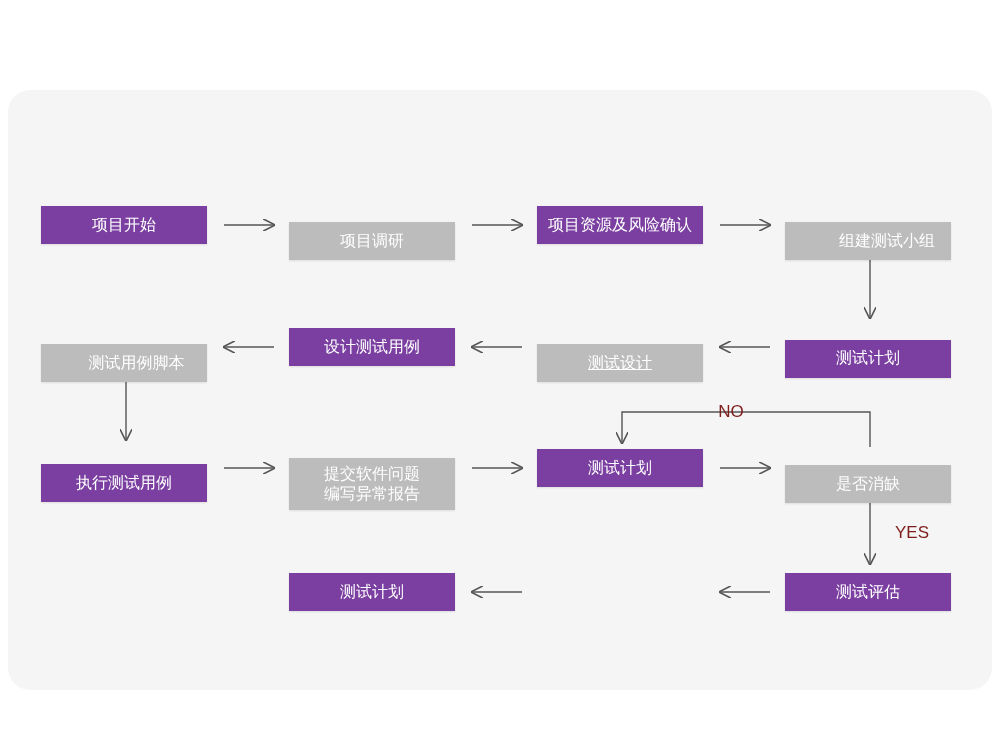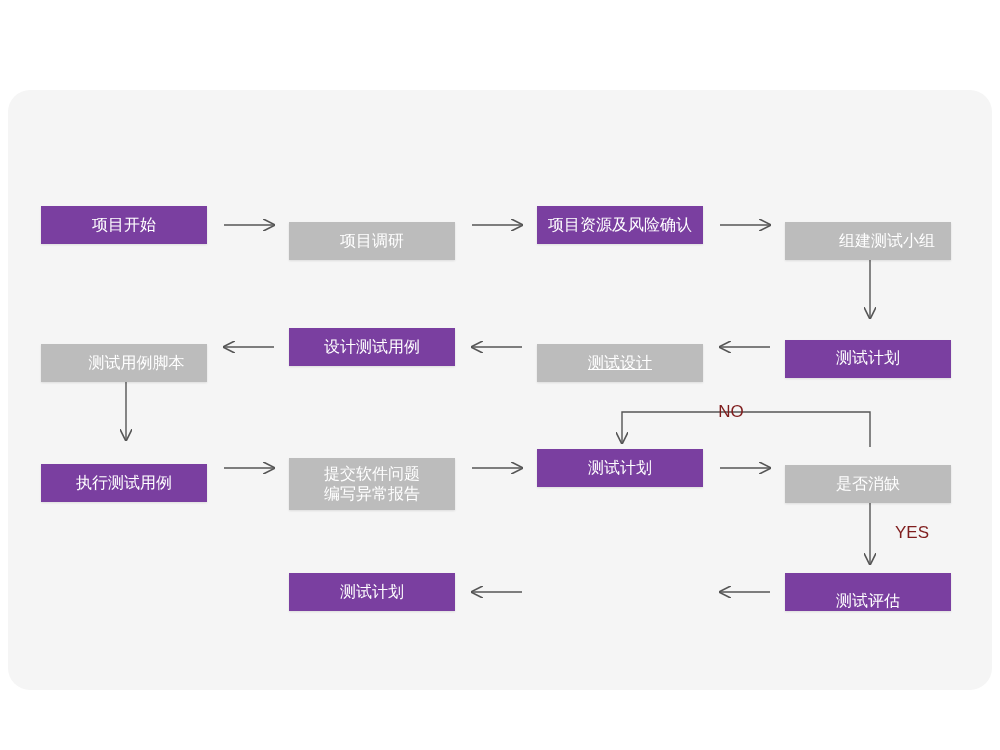--- a/index.html
+++ b/index.html
@@ -165,17 +165,17 @@
   <div class="node purple" style="left:537px;top:449px;">
     <span class="label">测试计划</span>
   </div>
   <div class="node grey" style="left:785px;top:449px;">
     <span class="label">是否消缺</span>
   </div>
 
   <div class="node purple" style="left:289px;top:573px;">
     <span class="label">测试计划</span>
   </div>
-  <div class="node purple" style="left:785px;top:573px;align-items:flex-end;">
+  <div class="node purple" style="left:785px;top:573px;">
     <span class="label">测试评估</span>
   </div>
 
 </div>
 
 </body></html>

